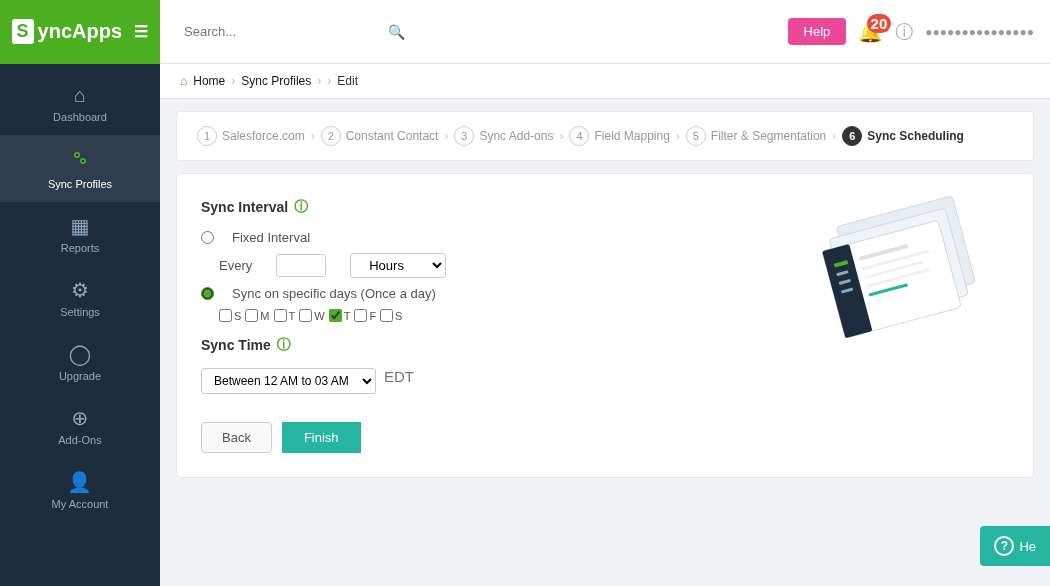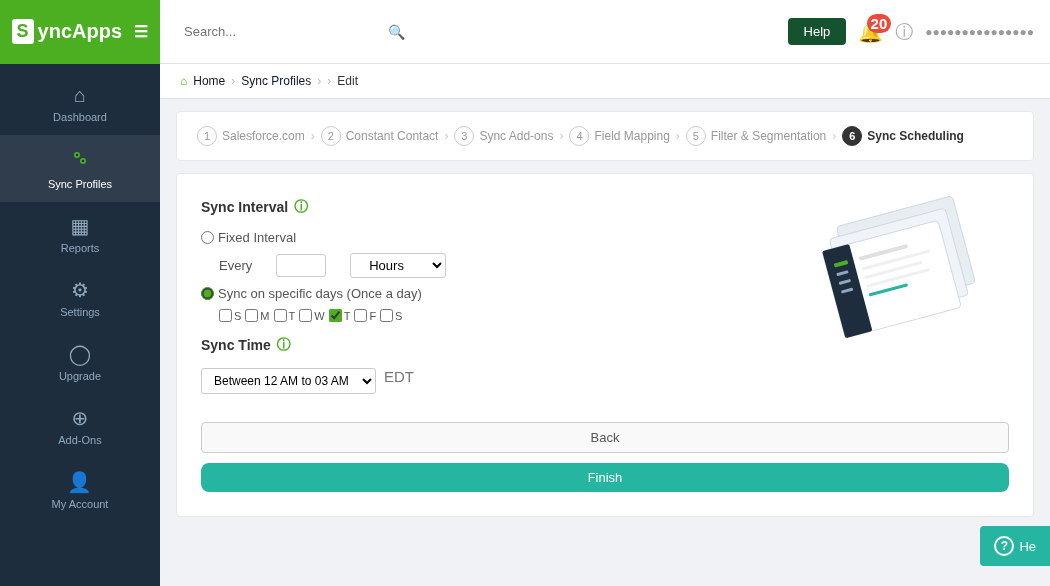--- a/index.html
+++ b/index.html
@@ -65,21 +65,21 @@
       color: #bbb;
       font-size: 14px;
       margin-left: 4px;
     }
     .nav-right {
       display: flex;
       align-items: center;
       gap: 12px;
     }
     .help-btn {
-      background: #14532d;
+      background: #ec4899;
       color: #fff;
       border: none;
       border-radius: 4px;
       padding: 6px 16px;
       font-size: 13px;
       cursor: pointer;
     }
     .notif-wrap {
       position: relative;
       cursor: pointer;
@@ -246,21 +246,21 @@
     }
     .info-tip {
       color: #4caf22;
       font-size: 14px;
       cursor: pointer;
     }
 
     .radio-row {
       display: flex;
       align-items: center;
-      gap: 4px;
+      gap: 18px;
       margin-bottom: 8px;
     }
     .radio-input {
       cursor: pointer;
       accent-color: #4caf22;
     }
     .radio-label {
       font-size: 13px;
       color: #555;
     }
@@ -331,37 +331,36 @@
     .timezone-label {
       font-size: 15px;
       color: #777;
     }
 
     
     .button-row {
       display: flex;
       gap: 10px;
       margin-top: 28px;
-      flex-direction: column;
     }
     .btn-back {
       border: 1px solid #ccc;
       background: #f9f9f9;
       color: #555;
       padding: 7px 20px;
       border-radius: 4px;
       font-size: 13px;
       cursor: pointer;
     }
     .btn-finish {
       background: #26b5a0;
       color: #fff;
       border: none;
       padding: 7px 22px;
-      border-radius: 8px;
+      border-radius: 0;
       font-size: 13px;
       cursor: pointer;
     }
 
     
     .deco-image {
       position: absolute;
       right: 40px;
       top: 20px;
       width: 200px;

